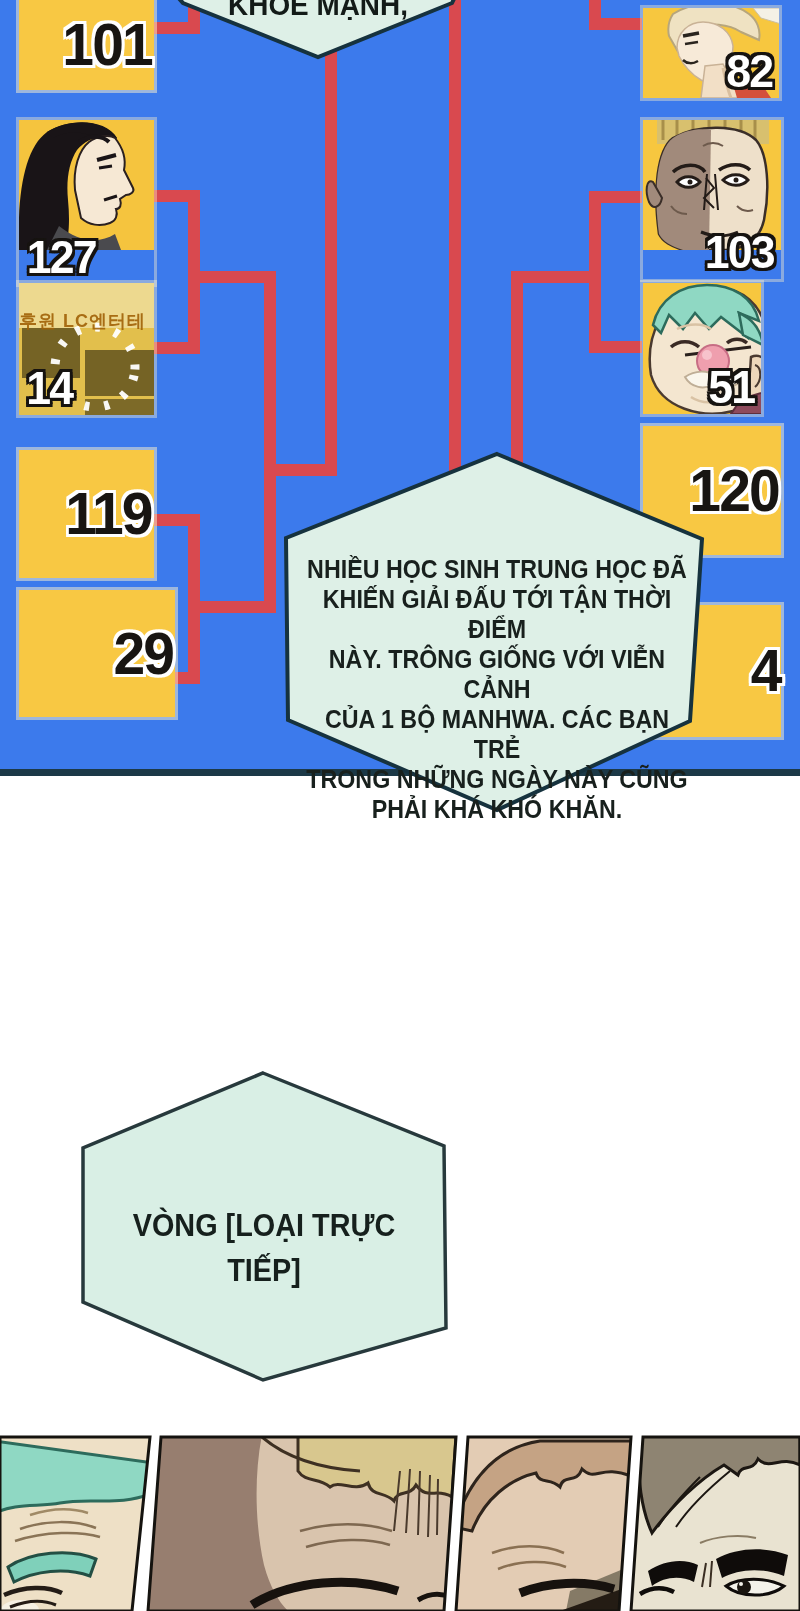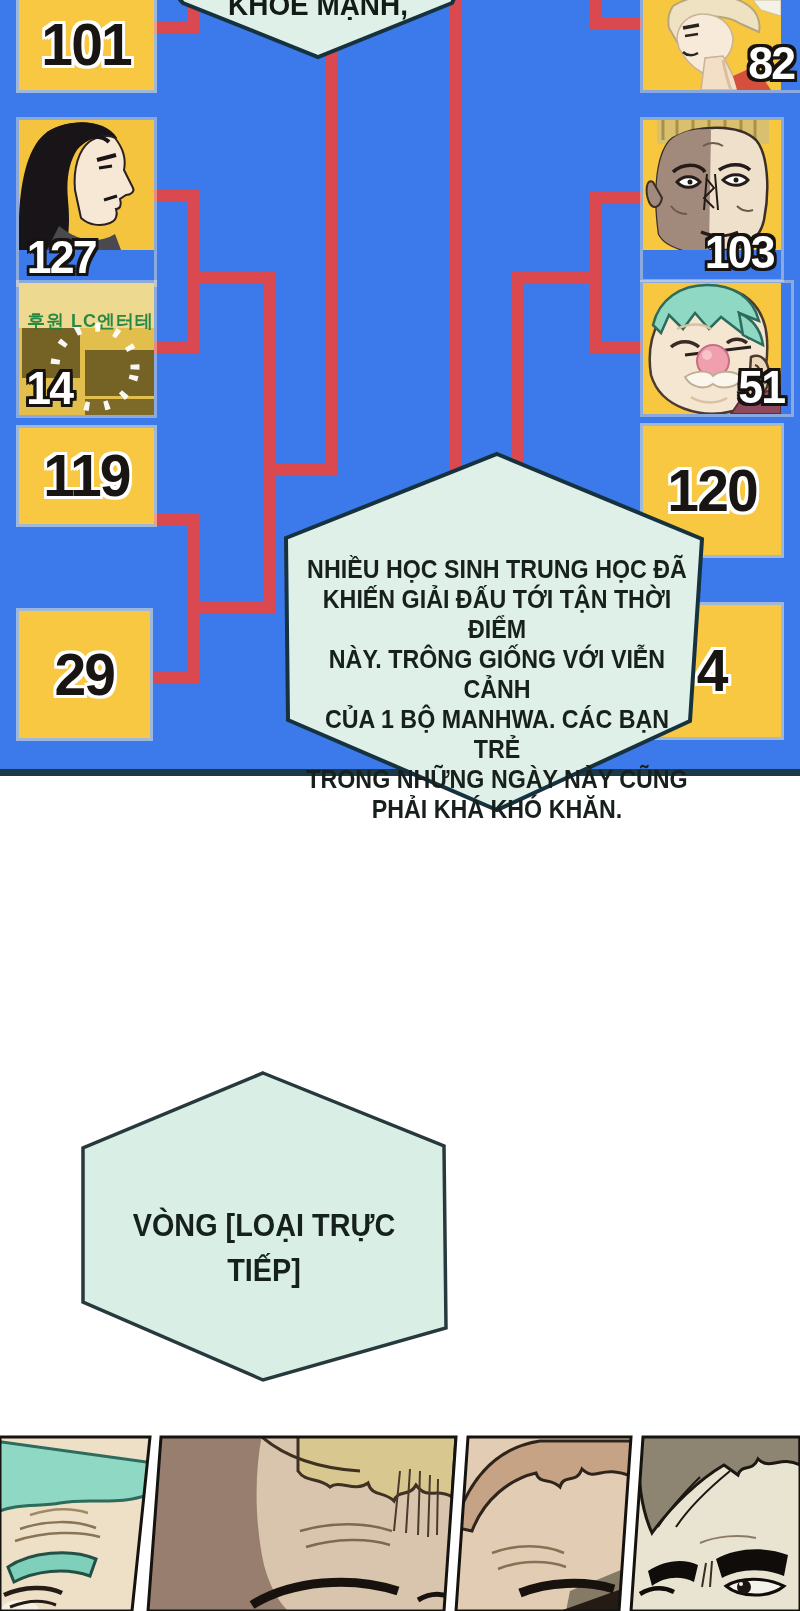--- a/index.html
+++ b/index.html
@@ -3,39 +3,39 @@
 <meta charset="utf-8">
 <style>
   html,body{margin:0;padding:0;background:#ffffff;}
   .page{position:relative;width:800px;height:1611px;overflow:hidden;background:#ffffff;
         font-family:"Liberation Sans","DejaVu Sans",sans-serif;}
   
   .blue-panel{position:absolute;left:0;top:0;width:800px;height:769px;background:#3c7aec;
               border-bottom:7px solid #1c3947;}
   .bracket-lines{position:absolute;left:0;top:0;}
   
-  .ybox{position:absolute;background:#f8c843;display:flex;align-items:center;justify-content:center;
+  .ybox{position:absolute;background:#f8c843;display:flex;align-items:center;justify-content:flex-end;
         box-shadow:0 0 0 3px rgba(255,243,205,.5);}
   .pbox{position:absolute;overflow:hidden;box-shadow:0 0 0 3px rgba(255,243,205,.4);}
   .pbox svg{position:absolute;left:0;top:0;}
   .num{font-weight:700;line-height:1;letter-spacing:-2px;transform:scaleX(.95);}
   .num-dark{color:#181512;text-shadow:
      -3px 0 #fff,3px 0 #fff,0 -3px #fff,0 3px #fff,
      -3px -3px #fff,3px -3px #fff,-3px 3px #fff,3px 3px #fff,
      -2px -2px #fff,2px -2px #fff,-2px 2px #fff,2px 2px #fff;}
   .num-light{color:#ffffff;text-shadow:
      -3px 0 #161310,3px 0 #161310,0 -3px #161310,0 3px #161310,
      -3px -3px #161310,3px -3px #161310,-3px 3px #161310,3px 3px #161310,
      -2px -2px #161310,2px -2px #161310,-2px 2px #161310,2px 2px #161310;}
   .big{font-size:60px;}
   .corner{position:absolute;font-size:47px;}
   .bl{left:6px;bottom:4px;}
   .br{right:6px;bottom:4px;}
-  .kr-text{position:absolute;left:0;top:26px;width:100%;text-align:right;
-           font-size:18px;font-weight:700;color:#15803d;letter-spacing:1px;opacity:.9;}
+  .kr-text{position:absolute;left:0;top:26px;width:100%;text-align:left;
+           font-size:18px;font-weight:700;color:#a16207;letter-spacing:1px;opacity:.9;}
   
   .bubble-svg{position:absolute;}
   .bubble-text{position:absolute;text-align:center;font-weight:700;color:#18201d;
                transform:scaleX(.93);transform-origin:center;}
   .top-bubble-text{left:160px;top:-12px;width:316px;font-size:30px;line-height:34px;color:#131b18;}
   .mid-bubble-text{left:285px;top:554px;width:424px;font-size:25px;line-height:30px;}
   .round-bubble-text{left:83px;top:1203px;width:362px;font-size:31px;line-height:45px;color:#16201d;}
   
   .strip{position:absolute;left:0;top:1435px;}
 </style>
@@ -87,29 +87,29 @@
       <rect x="0" y="0" width="135" height="45" fill="#edd98f"></rect>
       <rect x="3" y="45" width="58" height="50" fill="#6b5b22" opacity="0.92"></rect>
       <rect x="66" y="67" width="69" height="46" fill="#6b5b22" opacity="0.92"></rect>
       <rect x="66" y="116" width="69" height="16" fill="#6b5b22" opacity="0.85"></rect>
       <circle cx="76" cy="84" r="40" fill="none" stroke="#ffffff" stroke-width="9" stroke-dasharray="5 15" opacity="0.95" transform="rotate(12 76 84)"></circle>
     </svg>
     <span class="kr-text">후원 LC엔터테</span>
     <span class="num num-light corner bl">14</span>
   </div>
 
-  <div class="ybox" style="left:19px;top:428px;width:135px;height:96px">
+  <div class="ybox" style="left:19px;top:450px;width:135px;height:128px">
     <span class="num num-dark big">119</span>
   </div>
 
-  <div class="ybox" style="left:19px;top:611px;width:131px;height:127px">
+  <div class="ybox" style="left:19px;top:590px;width:156px;height:127px">
     <span class="num num-dark big">29</span>
   </div>
 
-  <div class="pbox" style="left:643px;top:0;width:158px;height:90px">
+  <div class="pbox" style="left:643px;top:8px;width:136px;height:90px">
     <svg width="138" height="90" viewBox="0 0 138 90">
       <rect width="138" height="90" fill="#f7c73f"></rect>
       <polygon points="110,0 138,0 138,16 118,10" fill="#f4f1e6" stroke="#cbbf9f"></polygon>
       <path d="M30,6 C52,-8 88,-8 106,6 C114,12 118,22 116,32 L98,24 C86,16 66,14 52,20 C42,24 36,32 34,42 L26,28 C24,18 26,12 30,6 Z" fill="#efe2c2" stroke="#b7a67c" stroke-width="2"></path>
       <path d="M34,40 C34,24 46,14 60,14 C76,14 88,24 90,38 C90,52 82,62 72,64 L74,78 L58,72 C48,66 40,56 36,48 Z" fill="#f7ead8" stroke="#c9b296" stroke-width="1.5"></path>
       <path d="M40,28 L56,25" stroke="#2a241e" stroke-width="3.5"></path>
       <path d="M42,36 L55,34" stroke="#2a241e" stroke-width="2.5"></path>
       <path d="M40,52 C44,56 50,56 55,53" stroke="#2a241e" stroke-width="2.5" fill="none"></path>
       <path d="M62,58 L58,90 L96,90 C90,74 84,64 80,56 Z" fill="#f2dfc6" stroke="#c9b296" stroke-width="1.5"></path>
       <path d="M80,60 C82,70 84,80 88,90" stroke="#d9bf9f" stroke-width="3" fill="none"></path>
@@ -134,21 +134,21 @@
       <path d="M76,50 C86,43 100,43 107,50" stroke="#241c18" stroke-width="3.5" fill="none"></path>
       <path d="M64,54 L61,90 M72,54 L75,90" stroke="#241c18" stroke-width="2" fill="none"></path>
       <path d="M63,58 L71,68 L61,78 L71,88" stroke="#241c18" stroke-width="2" fill="none"></path>
       <path d="M58,112 C70,117 84,117 95,112" stroke="#241c18" stroke-width="3" fill="none"></path>
       <path d="M28,86 C32,92 38,94 44,94 M94,86 C98,90 104,92 110,90" stroke="#6d5a4c" stroke-width="2" fill="none"></path>
       <path d="M60,26 C66,22 74,22 80,26" stroke="#6d5a4c" stroke-width="2" fill="none"></path>
     </svg>
     <span class="num num-light corner br">103</span>
   </div>
 
-  <div class="pbox" style="left:643px;top:283px;width:148px;height:131px">
+  <div class="pbox" style="left:643px;top:283px;width:118px;height:131px">
     <svg width="138" height="131" viewBox="0 0 138 131">
       <rect width="138" height="131" fill="#f7c73f"></rect>
       <path d="M8,92 C2,54 18,14 62,6 C100,0 122,24 124,56 C126,90 116,120 90,128 C60,136 18,126 8,92 Z" fill="#f4e6d0" stroke="#4a3a30" stroke-width="2.5"></path>
       <path d="M10,42 C16,16 38,2 64,2 C90,2 110,14 116,38 L96,30 L104,54 L78,34 L66,46 L52,30 L40,46 L26,32 L18,50 Z" fill="#8fd8c3" stroke="#2d6b5c" stroke-width="2.5"></path>
       <path d="M96,30 C110,36 118,48 120,62 L100,52 Z" fill="#8fd8c3" stroke="#2d6b5c" stroke-width="2.5"></path>
       <path d="M28,64 C36,57 48,57 56,64" stroke="#3a2a24" stroke-width="3.5" fill="none"></path>
       <path d="M84,60 C90,55 98,55 104,60" stroke="#3a2a24" stroke-width="3.5" fill="none"></path>
       <path d="M42,72 L108,64" stroke="#2a201c" stroke-width="3"></path>
       <circle cx="70" cy="78" r="16" fill="#ef9fae" stroke="#c76d84" stroke-width="2"></circle>
       <circle cx="64" cy="72" r="5" fill="#f7c3cc"></circle>

